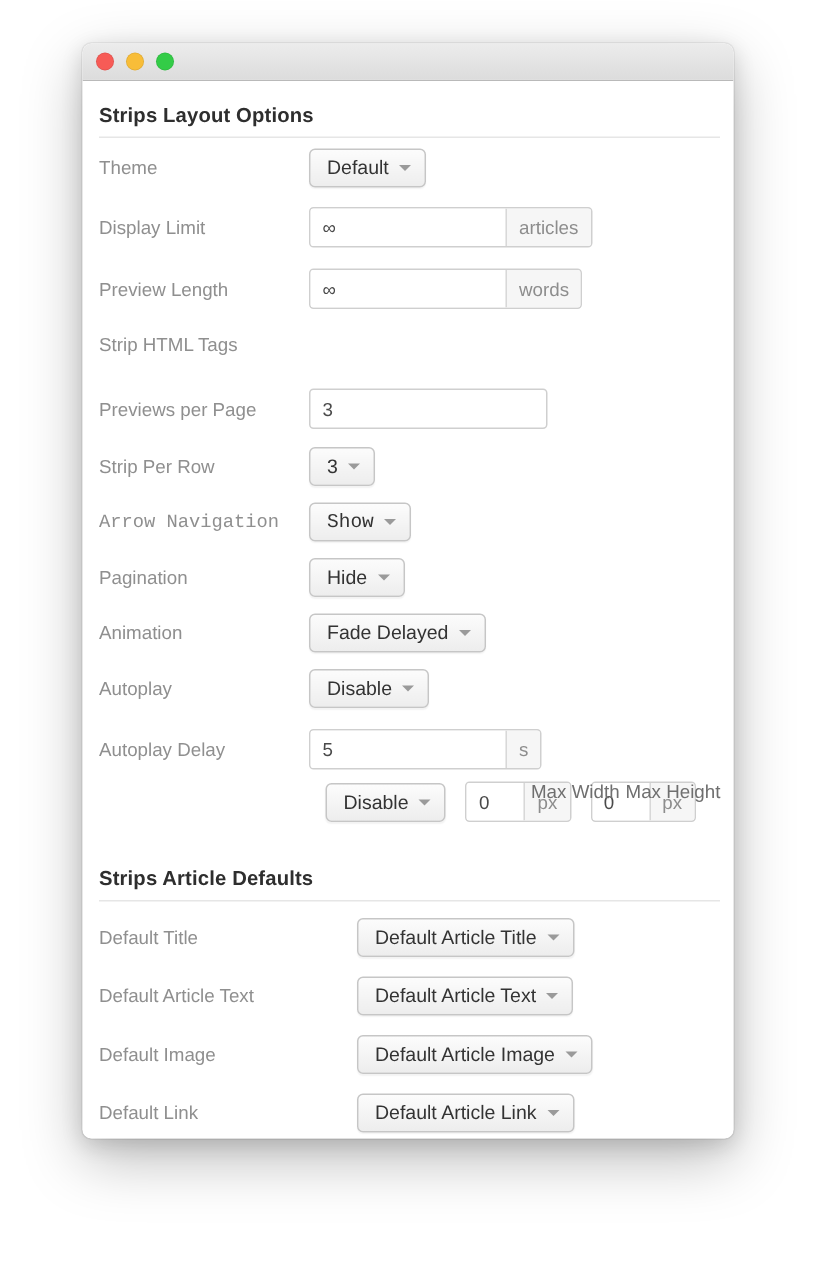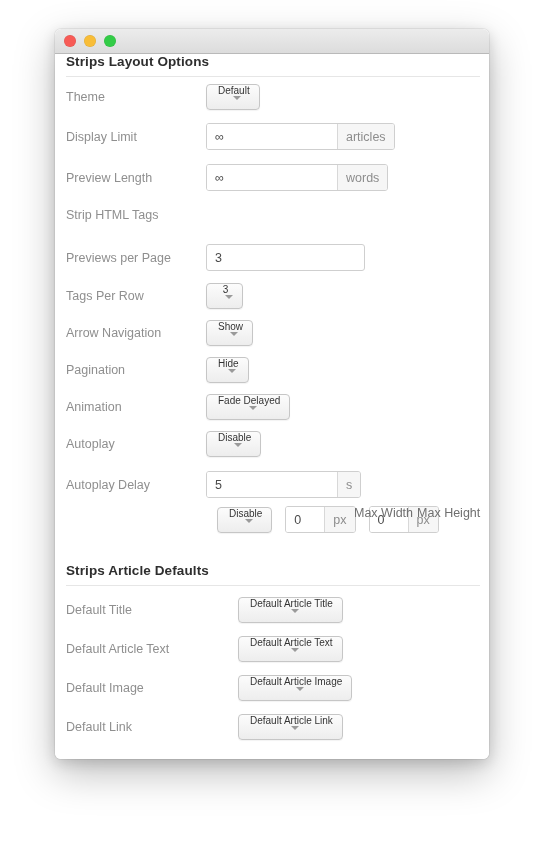--- a/index.html
+++ b/index.html
@@ -71,21 +71,21 @@
     color: #2e2e2e;
     letter-spacing: 0.1px;
     padding: 0 0 7px 11px;
   }
   .divider {
     height: 1px;
     background: #e6e6e6;
     margin: 0 9px 0 11px;
   }
 
-  .section-one { }
+  .section-one { padding-top: 15px; }
   .section-two { padding-top: 22px; }
 
   
   .row {
     display: flex;
     align-items: center;
     position: relative;
     min-height: 31px;
   }
   .row-label {
@@ -101,27 +101,26 @@
 
   
   .sel {
     display: inline-flex;
     align-items: center;
     height: 26px;
     padding: 0 9px 0 11px;
     background: linear-gradient(to bottom, #fcfcfc 0%, #ededed 100%);
     border: 1px solid #c6c6c6;
     border-radius: 4px;
-    font-size: 10px;
+    font-size: 13px;
     color: #333333;
     box-shadow: 0 1px 1px rgba(0,0,0,0.05);
     cursor: default;
     box-sizing: border-box;
     white-space: nowrap;
-    flex-direction: column;
   }
   .sel .caret {
     margin-left: 7px;
     width: 0; height: 0;
     border-left: 4px solid transparent;
     border-right: 4px solid transparent;
     border-top: 4px solid #9a9a9a;
     display: inline-block;
   }
 
@@ -205,21 +204,21 @@
     box-sizing: border-box;
   }
 
   
   .r-theme      { margin-top: 4px;  }
   .r-display    { margin-top: 9px;  }
   .r-preview    { margin-top: 10px; }
   .r-strip      { margin-top: 6px;  }
   .r-ppp        { margin-top: 12px; }
   .r-ipr        { margin-top: 7px;  }
-  .r-arrow      { margin-top: 6px;  }
+  .r-arrow      { margin-top: 6px; font-family: Liberation Mono, monospace;  }
   .r-pag        { margin-top: 6px;  }
   .r-anim       { margin-top: 6px;  }
   .r-auto       { margin-top: 6px;  }
   .r-autodelay  { margin-top: 10px; }
   .r-resize     { margin-top: 6px;  }
   .r-default    { margin-top: 8px; gap: 32px;  }
 </style>
 </head>
 <body>
 
@@ -274,21 +273,21 @@
       </div>
 
       <div class="row r-ppp">
         <div class="row-label">Previews per Page</div>
         <div class="row-ctl">
           <div class="inp inp-wide">3</div>
         </div>
       </div>
 
       <div class="row r-ipr">
-        <div class="row-label">Tags Per Row</div>
+        <div class="row-label">Strip Per Row</div>
         <div class="row-ctl">
           <div class="sel">
             <span>3</span>
             <span class="caret"></span>
           </div>
         </div>
       </div>
 
       <div class="row r-arrow">
         <div class="row-label">Arrow Navigation</div>

